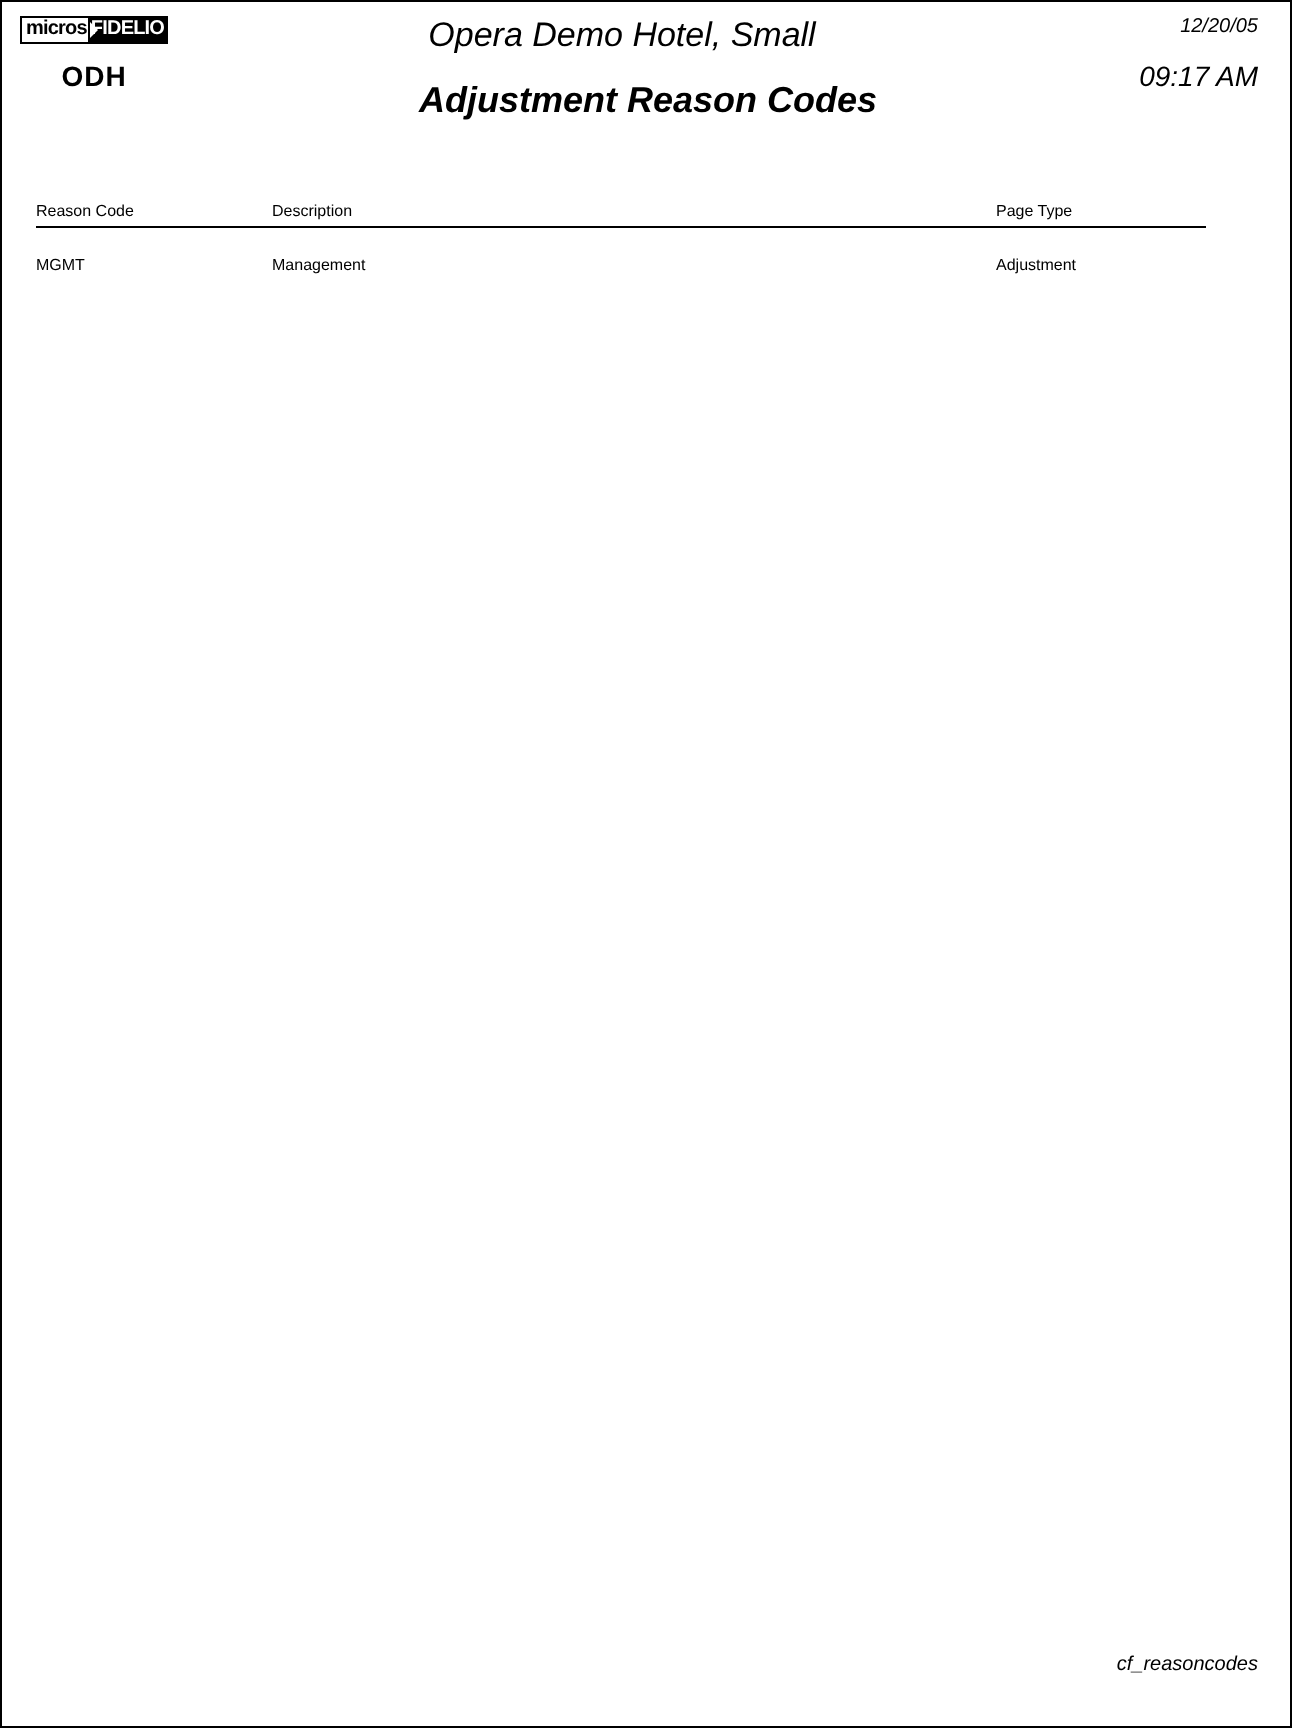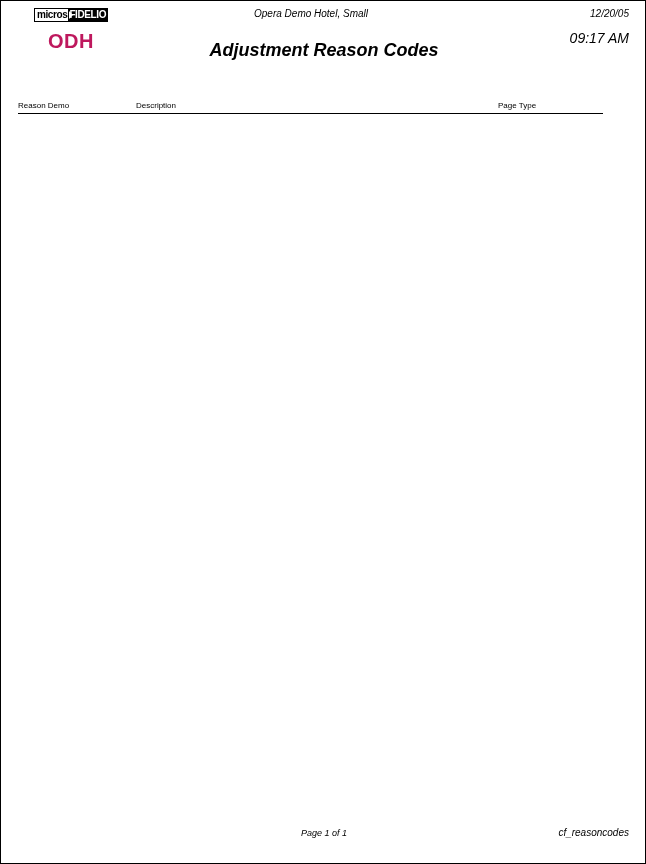--- a/index.html
+++ b/index.html
@@ -15,21 +15,21 @@
     width: 646px;
     height: 864px;
     box-sizing: border-box;
     border: 1px solid #000000;
     background: #ffffff;
     overflow: hidden;
   }
   
   .logo-block {
     position: absolute;
-    left: 33px;
+    left: 9px;
     top: 7px;
     width: 76px;
   }
   .logo-bar {
     display: flex;
     align-items: stretch;
     border: 1px solid #000000;
     height: 14px;
     width: 74px;
     box-sizing: border-box;
@@ -67,34 +67,34 @@
     font-weight: bold;
     line-height: 12px;
     padding: 0 2px 0 1px;
     letter-spacing: -0.4px;
     flex: 1;
     text-align: center;
   }
   .logo-odh {
     margin-top: 8px;
     text-align: center;
-    font-size: 20px;
+    font-size: 14px;
     font-weight: bold;
     letter-spacing: 0.5px;
-    color: #be185d;
+    color: #000000;
     width: 74px;
   }
   
   .hotel-name {
     position: absolute;
     left: 0;
     top: 7px;
     width: 620px;
     text-align: center;
-    font-size: 10px;
+    font-size: 17px;
     font-style: italic;
     color: #000000;
   }
   .report-title {
     position: absolute;
     left: 0;
     top: 39px;
     width: 646px;
     text-align: center;
     font-size: 18px;
@@ -192,31 +192,35 @@
 
   <div class="table-area">
     <table class="report">
       <colgroup>
         <col class="col-code">
         <col class="col-desc">
         <col class="col-type">
       </colgroup>
       <thead>
         <tr>
-          <th>Reason Demo</th>
+          <th>Reason Code</th>
           <th>Description</th>
           <th>Page Type</th>
         </tr>
       </thead>
       <tbody>
         <tr class="spacer-row">
           <td></td>
           <td></td>
           <td></td>
         </tr>
+        <tr class="data-row">
+          <td>MGMT</td>
+          <td>Management</td>
+          <td>Adjustment</td>
+        </tr>
       </tbody>
     </table>
   </div>
 
-  <div class="footer-page">Page 1 of  1</div>
   <div class="footer-id">cf_reasoncodes</div>
 
 </div>
 
 </body></html>

